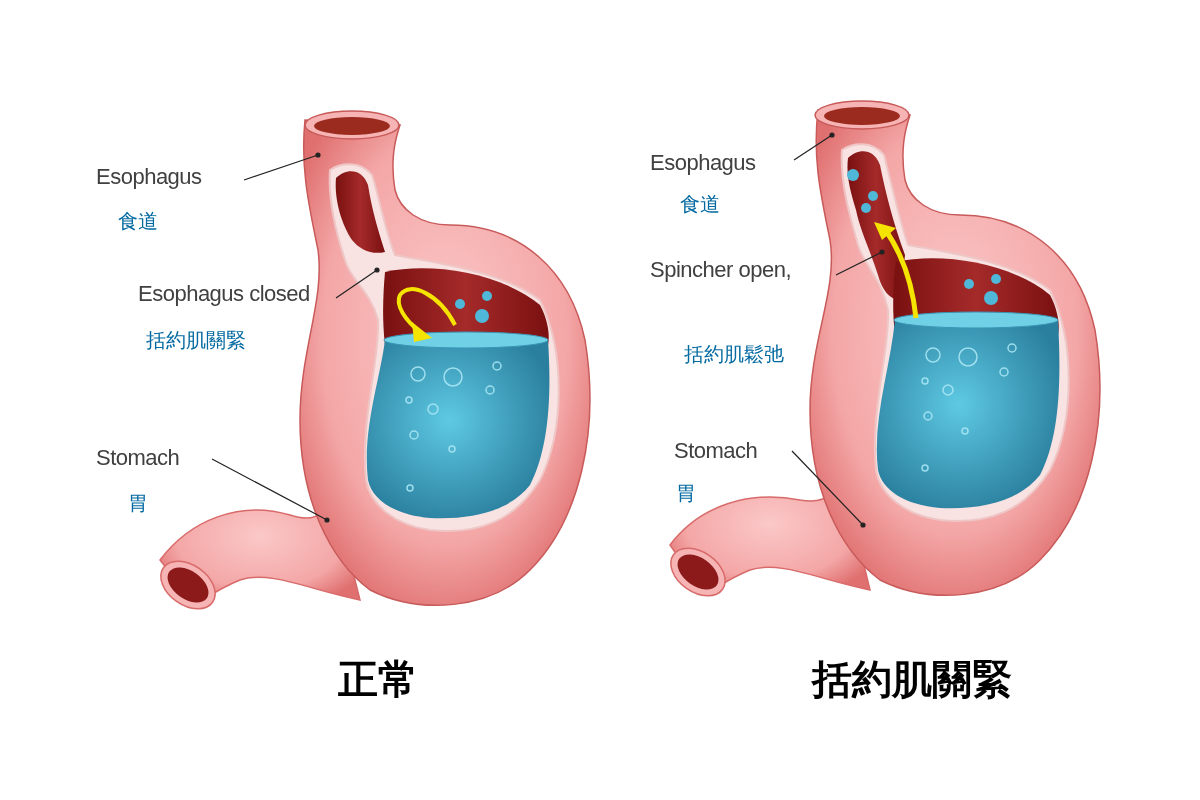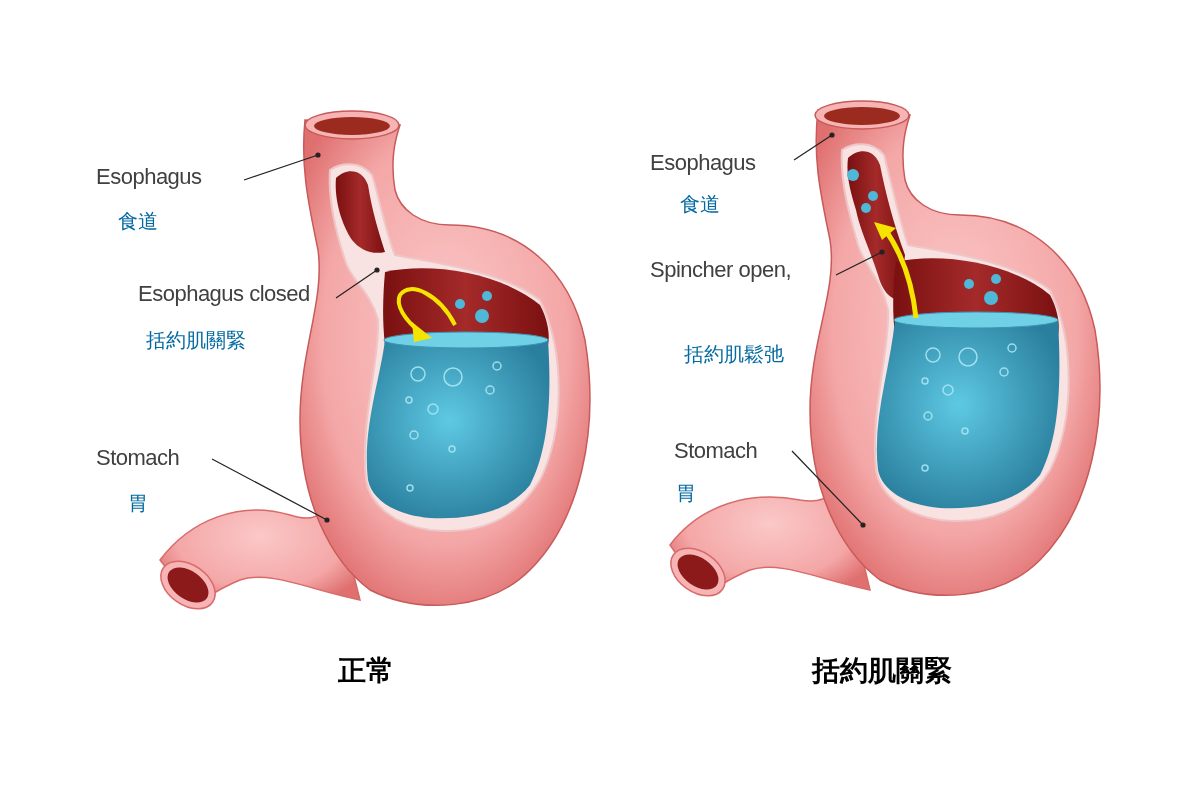--- a/index.html
+++ b/index.html
@@ -6,21 +6,21 @@
     body { width: 1200px; height: 800px; position: relative; overflow: hidden;
            font-family: "Liberation Sans", "DejaVu Sans", sans-serif; color: #111; }
     .panel { position: absolute; top: 0; width: 600px; height: 800px; }
     .panel.left { left: 0; }
     .panel.right { left: 560px; }
     svg.illus { position: absolute; left: 0; top: 0; }
     .lbl { position: absolute; font-size: 22px; line-height: 30px; color: #404040;
            font-family: "Liberation Sans", "DejaVu Sans", sans-serif; letter-spacing: -0.5px; white-space: nowrap; }
     .zh { position: absolute; font-size: 20px; line-height: 32px; color: #0369a1;
           font-family: "DejaVu Sans", "Liberation Sans", sans-serif; white-space: nowrap; }
-    .caption { position: absolute; top: 652px; font-size: 28px; font-weight: bold; color: #000;
+    .caption { position: absolute; top: 652px; font-size: 40px; font-weight: bold; color: #000;
                font-family: Liberation Mono, monospace; white-space: nowrap; }
   </style>
 </head>
 <body>
 
 <div class="panel left">
   <svg class="illus" width="600" height="800" viewBox="0 0 600 800">
     <defs>
       <radialGradient id="wallG" cx="50%" cy="45%" r="60%">
         <stop offset="0%" stop-color="#fbc8c8"></stop>

